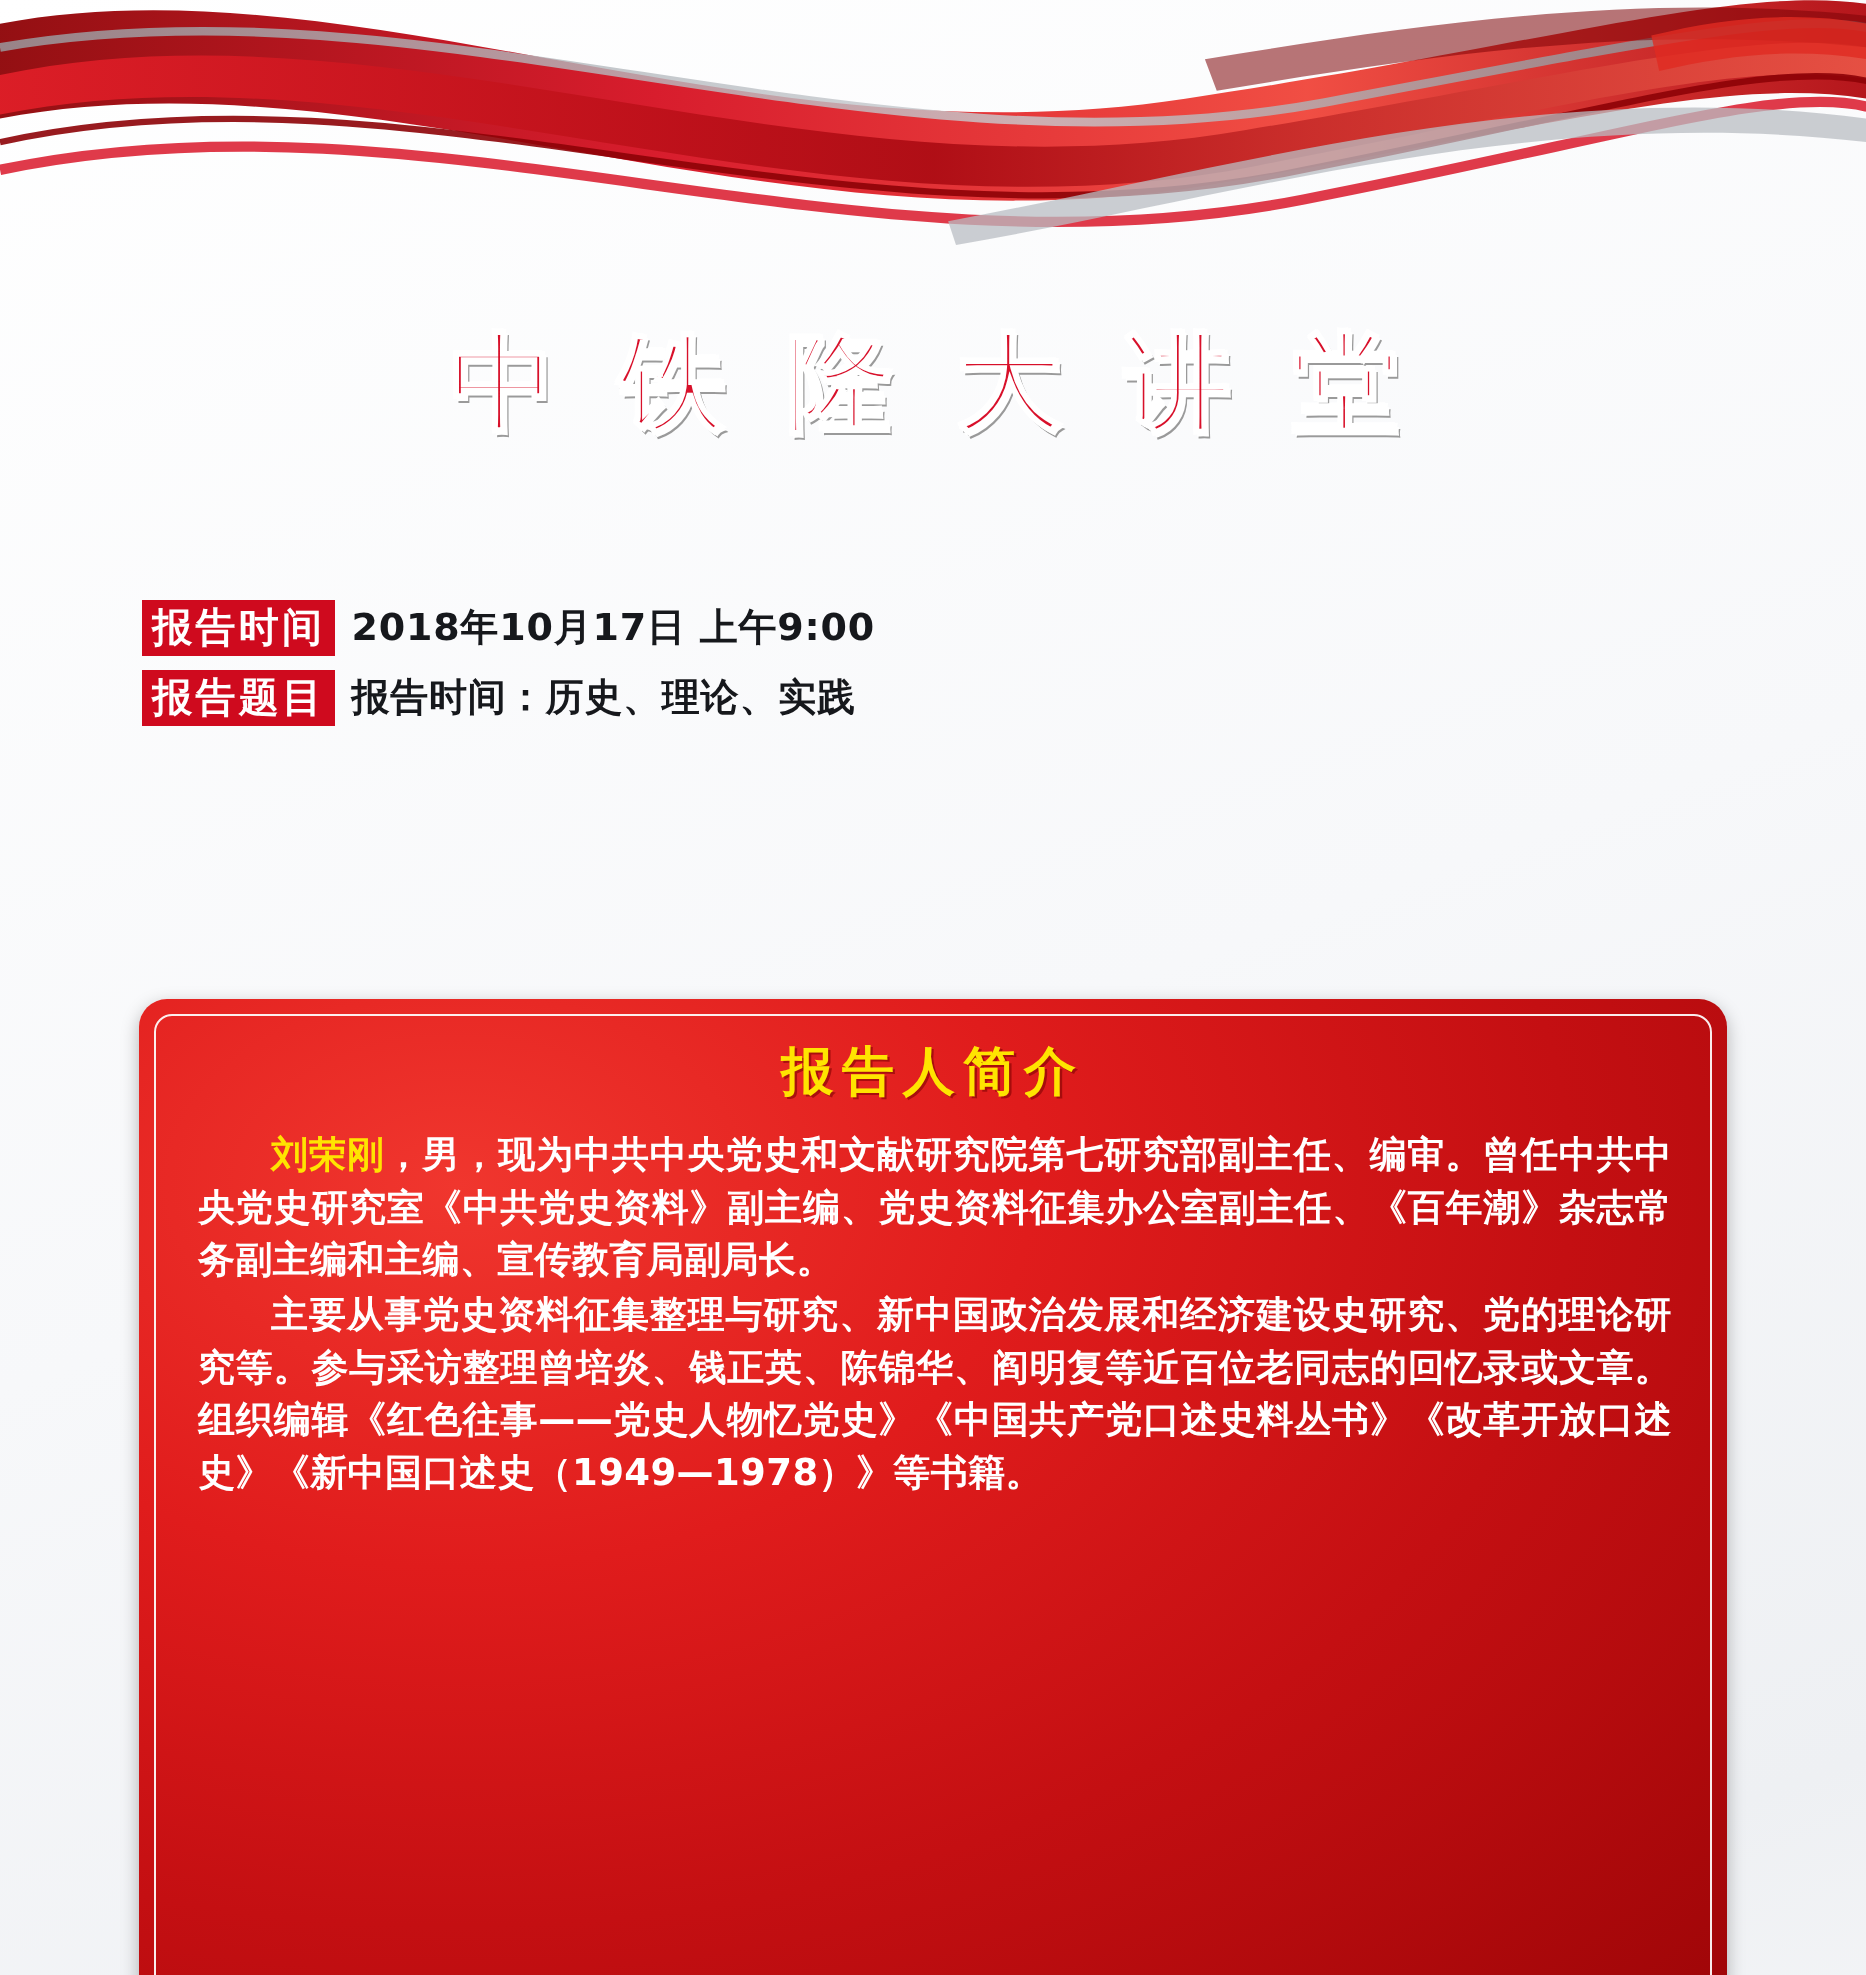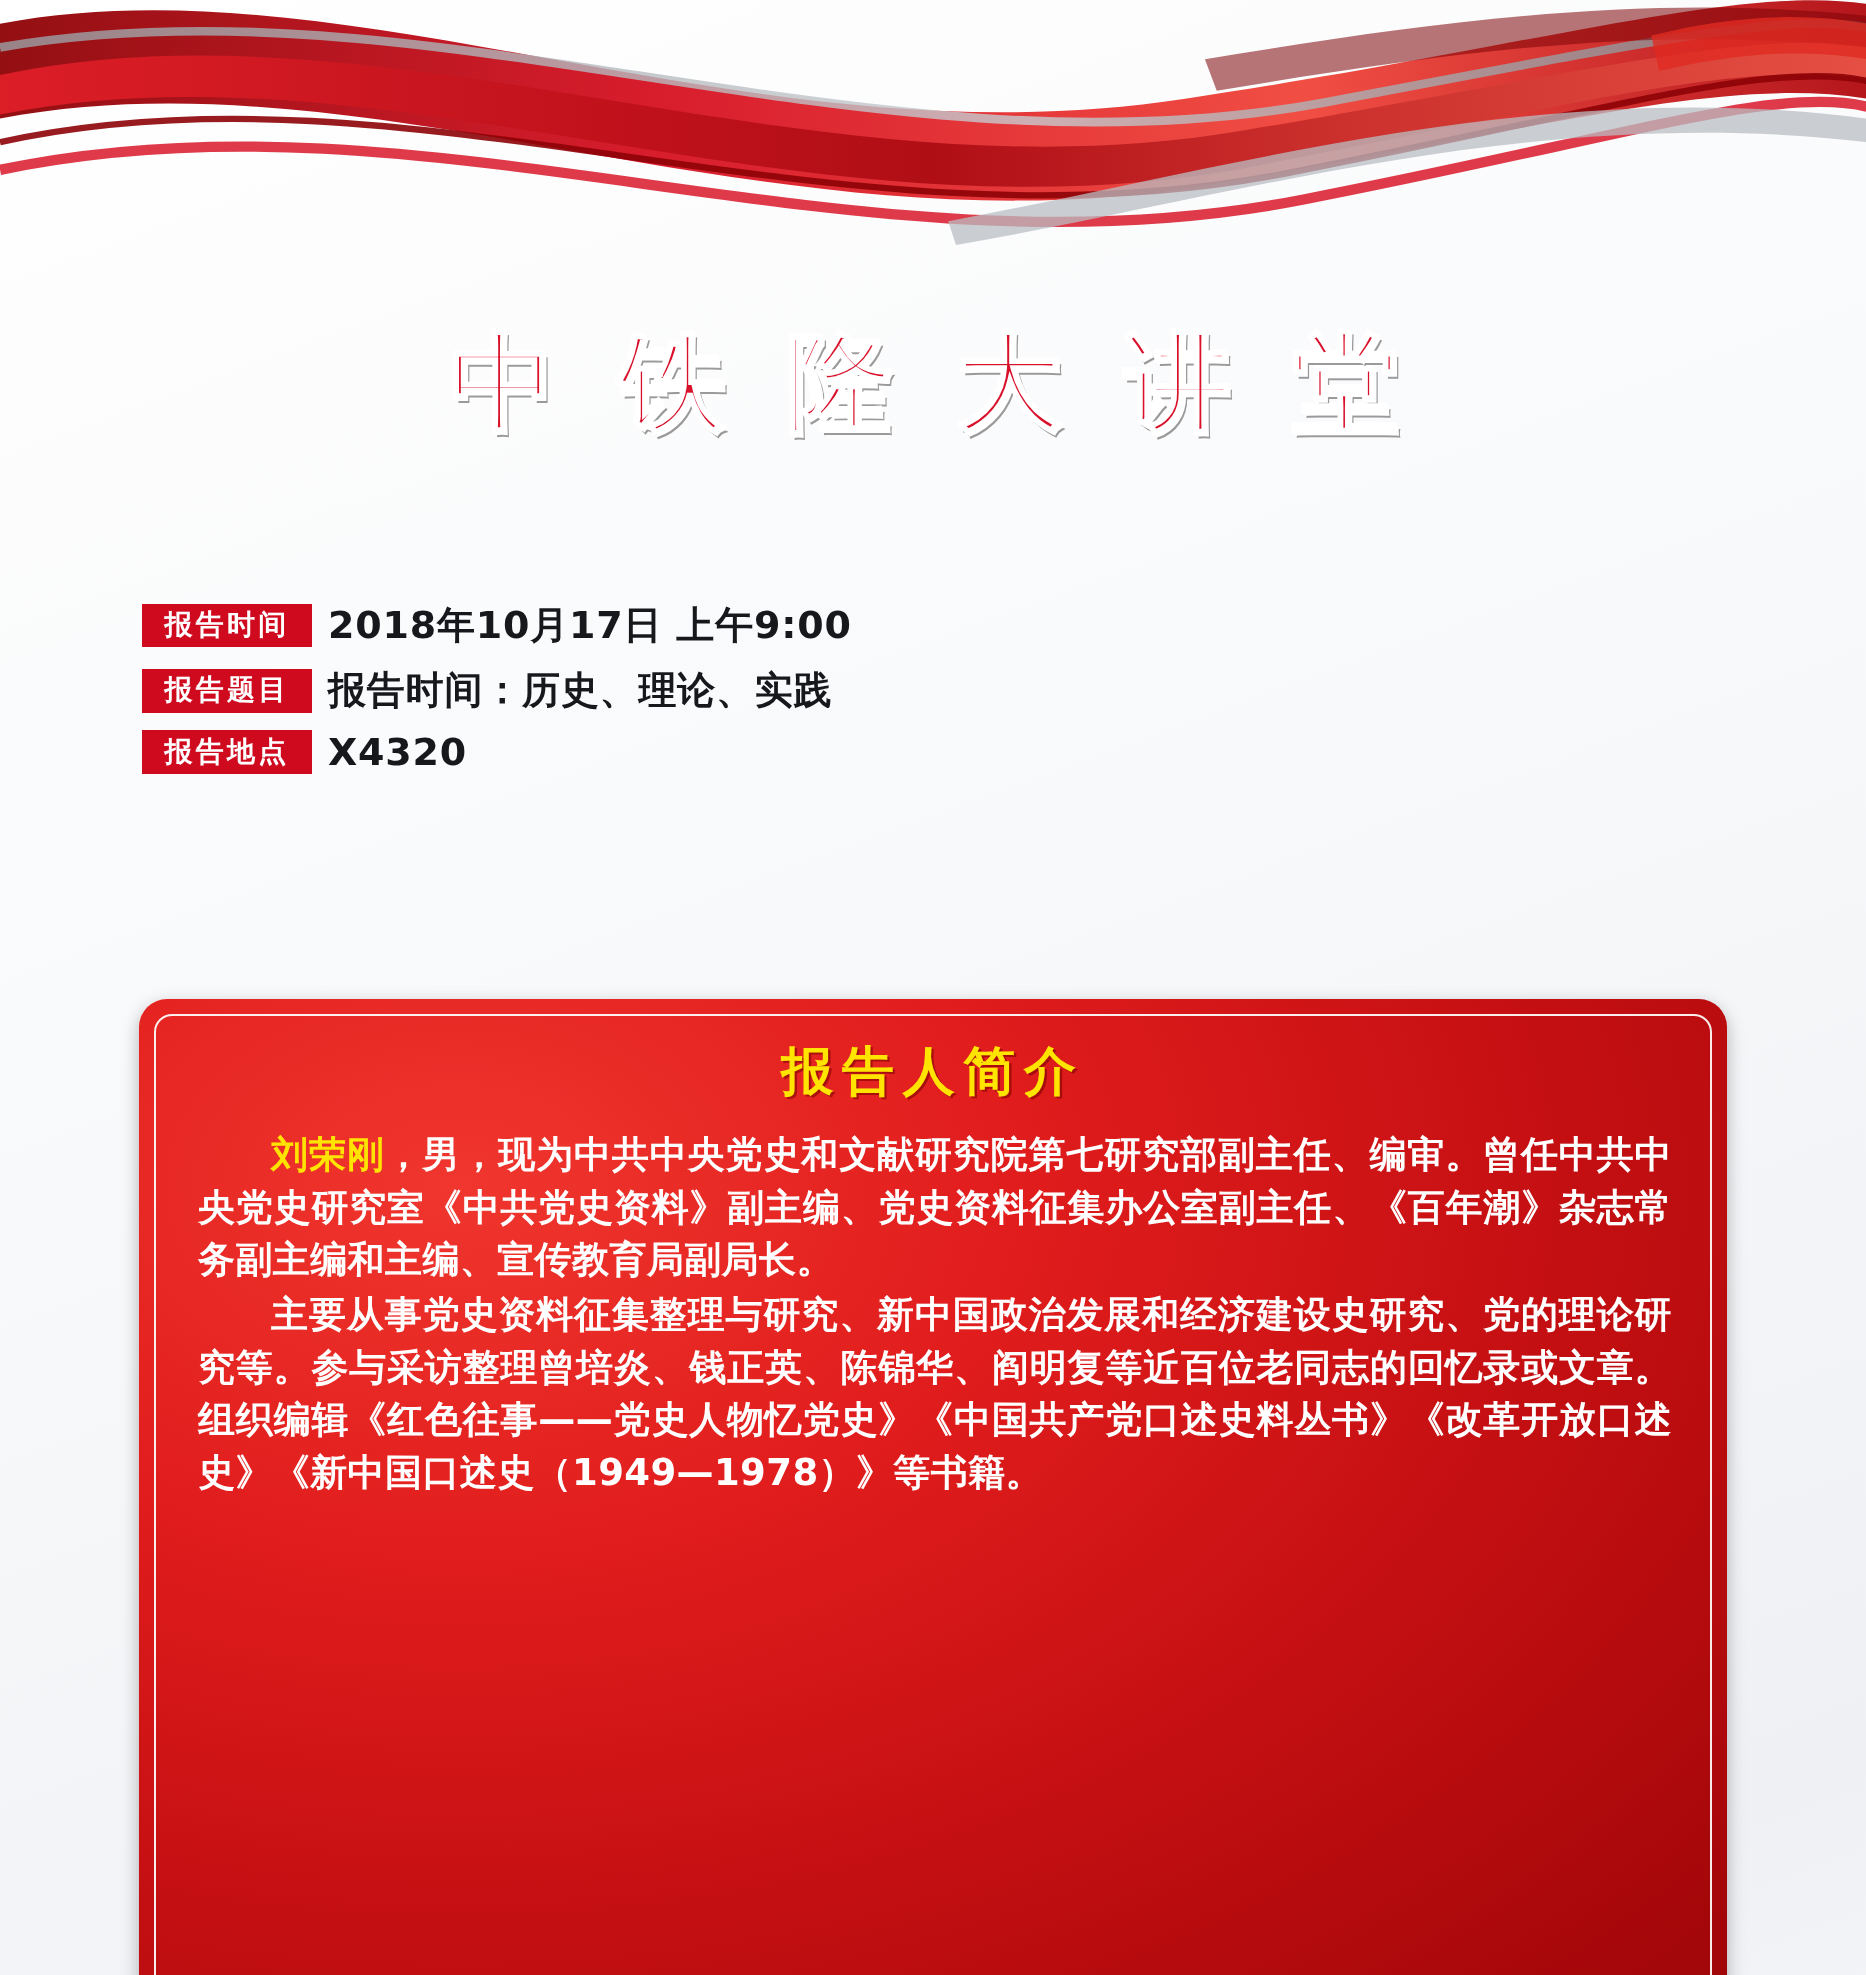--- a/index.html
+++ b/index.html
@@ -57,21 +57,21 @@
     width: 1541px;
   }
   .info-row {
     display: flex;
     align-items: center;
     margin-bottom: 14.2px;
   }
   .info-label {
     background: #cf0a1e;
     color: #ffffff;
-    font-size: 28px;
+    font-size: 40px;
     font-weight: bold;
     font-family: "DejaVu Sans", sans-serif;
     padding: 7.1px 10.3px 8.7px 10.3px;
     letter-spacing: 3.2px;
     line-height: 1;
     min-width: 170px;
     text-align: center;
     box-sizing: border-box;
   }
   .info-value {
@@ -188,24 +188,20 @@
     <div class="info-row">
       <div class="info-label">报告时间</div>
       <div class="info-value">2018年10月17日  上午9:00</div>
     </div>
 
     <div class="info-row">
       <div class="info-label">报告题目</div>
       <div class="info-value">报告时间：历史、理论、实践</div>
     </div>
 
-    <div class="info-row">
-      <div class="info-label">报告地点</div>
-      <div class="info-value">X4320</div>
-    </div>
 
   </div>
 
   <div class="card">
     <div class="card-inner-border"></div>
     <div class="card-title">报告人简介</div>
     <div class="card-body">
       <p>
         <span class="name-hl">刘荣刚</span><span>，男，现为中共中央党史和文献研究院第七研究部副主任、编审。曾任中共中央党史研究室《中共党史资料》副主编、党史资料征集办公室副主任、《百年潮》杂志常务副主编和主编、宣传教育局副局长。</span>
       </p>

